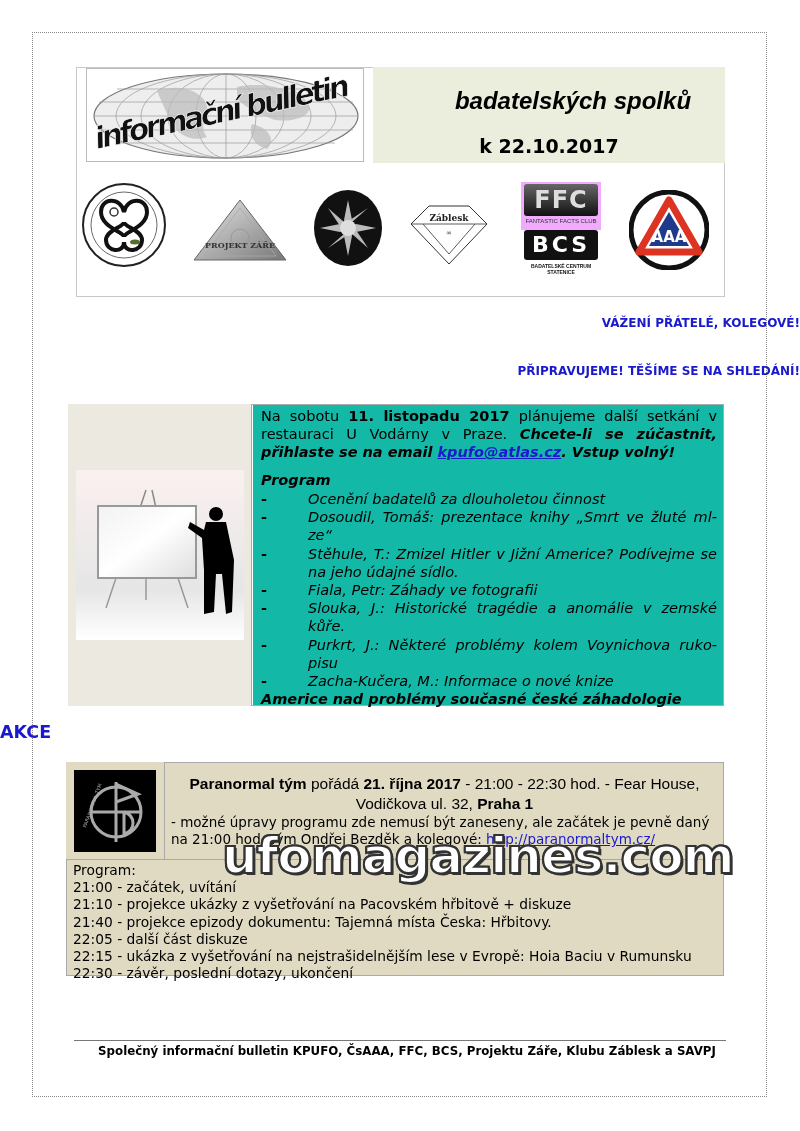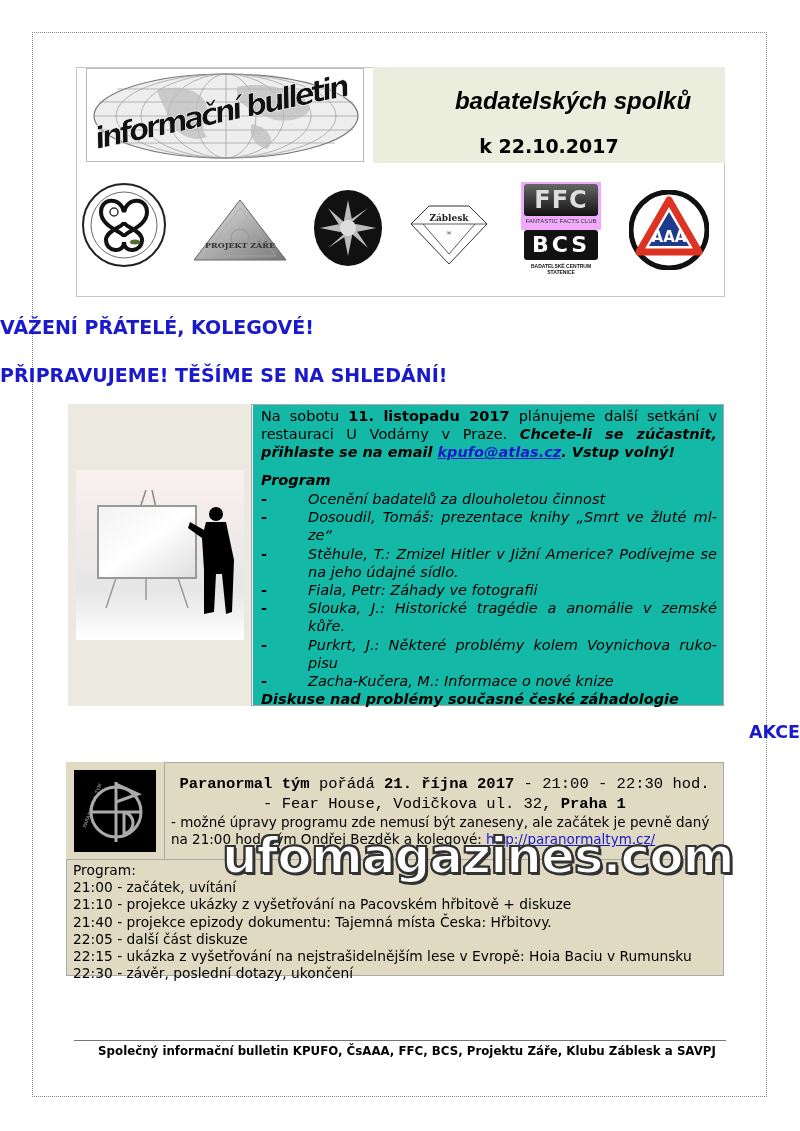--- a/index.html
+++ b/index.html
@@ -5,39 +5,39 @@
   html, body { margin: 0; padding: 0; background: #ffffff; }
   body { width: 800px; height: 1131px; position: relative; overflow: hidden; font-family: "DejaVu Sans", sans-serif; color: #000; }
   .page-border { position: absolute; left: 32px; top: 32px; width: 735px; height: 1065px; border: 1px dotted #888; box-sizing: border-box; }
   .header-table { position: absolute; left: 76px; top: 67px; width: 649px; height: 230px; border: 1px solid #c8c8c8; box-sizing: border-box; }
   .logo-cell { position: absolute; left: 86px; top: 68px; width: 278px; height: 94px; border: 1px solid #bbb; background: #fff; box-sizing: border-box; overflow: hidden; }
   .title-cell { position: absolute; left: 373px; top: 67px; width: 352px; height: 96px; background: #ebeedd; }
   .title-line1 { position: absolute; left: 0; right: 0; top: 20px; text-align: center; font-family: "Liberation Sans", sans-serif; font-style: italic; font-weight: bold; font-size: 24px; padding-left: 48px; }
   .title-line2 { position: absolute; left: 0; right: 0; top: 68px; text-align: center; font-family: "DejaVu Sans", sans-serif; font-weight: bold; font-size: 19px; }
   .logos-row { position: absolute; left: 77px; top: 168px; width: 647px; height: 128px; }
   .logo { position: absolute; }
-  .greeting { position: absolute; left: 0; right: 0; text-align: left; color: #1a1acc; font-weight: bold; font-size: 19px; font-family: "DejaVu Sans", sans-serif; }
+  .greeting { position: absolute; left: 0; right: 0; text-align: right; color: #1a1acc; font-weight: bold; font-size: 12px; font-family: "DejaVu Sans", sans-serif; }
   .meeting-table { position: absolute; left: 68px; top: 404px; width: 656px; height: 302px; border: 1px solid #a9a9a9; box-sizing: border-box; }
   .meeting-img-cell { position: absolute; left: 68px; top: 404px; width: 184px; height: 302px; background: #ece9e0; border-right: 1px solid #a9a9a9; box-sizing: border-box; }
   .meeting-text-cell { position: absolute; left: 253px; top: 405px; width: 470px; height: 300px; background: #14b8a6; }
   .mt-intro { position: absolute; left: 8px; top: 2px; width: 456px; font-size: 14.5px; line-height: 18.2px; text-align: justify; }
   .mt-intro b { font-weight: bold; }
   .mt-intro a { color: #1a1acc; text-decoration: underline; font-weight: bold; font-style: italic; }
   .prog-title { position: absolute; left: 8px; top: 67px; font-weight: bold; font-style: italic; font-size: 14.5px; }
   .prog-list { position: absolute; left: 8px; top: 85px; width: 456px; font-size: 14.5px; line-height: 18.2px; font-style: italic; }
   .prog-item { position: relative; padding-left: 47px; text-align: justify; }
   .prog-item .dash { position: absolute; left: 0; top: 0; font-style: normal; font-weight: bold; }
   .prog-footer { font-weight: bold; font-style: italic; }
-  .akce { position: absolute; left: 0; right: 0; top: 722px; text-align: right; color: #1a1acc; font-weight: bold; font-size: 17.5px; padding-left: 0; }
+  .akce { position: absolute; left: 0; right: 0; top: 722px; text-align: left; color: #1a1acc; font-weight: bold; font-size: 17.5px; padding-left: 0; }
   .akce span { position: relative; left: 0; }
   .event-table { position: absolute; left: 66px; top: 762px; width: 658px; height: 214px; border: 1px solid #a9a9a9; box-sizing: border-box; background: #e0dac3; }
   .event-logo-cell { position: absolute; left: 66px; top: 762px; width: 99px; height: 98px; border-right: 1px solid #a9a9a9; border-bottom: 1px solid #a9a9a9; box-sizing: border-box; background: #e0dac3; }
   .event-logo { position: absolute; left: 8px; top: 8px; width: 82px; height: 82px; background: #000; }
   .event-desc-cell { position: absolute; left: 165px; top: 762px; width: 559px; height: 98px; border-bottom: 1px solid #a9a9a9; box-sizing: border-box; }
-  .ev-head { position: absolute; left: 6px; right: 6px; top: 12px; text-align: center; font-size: 15.5px; line-height: 20px; font-family: Liberation Mono, monospace; }
+  .ev-head { position: absolute; left: 6px; right: 6px; top: 12px; text-align: center; font-size: 15.5px; line-height: 20px; font-family: Liberation Sans, sans-serif; }
   .ev-note { position: absolute; left: 6px; right: 12px; top: 52px; font-size: 13.5px; line-height: 17px; text-align: justify; }
   .ev-note a { color: #1a1acc; text-decoration: underline; margin-top: 33px; }
   .ev-prog { position: absolute; left: 73px; top: 862px; width: 640px; font-size: 13.8px; line-height: 17.2px; }
   .footer-rule { position: absolute; left: 74px; top: 1040px; width: 652px; height: 0; border-top: 1px solid #777; }
   .footer-text { position: absolute; left: 0; right: 0; top: 1044px; text-align: center; font-weight: bold; font-size: 11.8px; font-family: "DejaVu Sans", sans-serif; padding-left: 14px; }
   .watermark { position: absolute; left: 222px; top: 827px; font-family: "DejaVu Sans", sans-serif; font-weight: bold; font-size: 50px; color: #fff; letter-spacing: -1px; -webkit-text-stroke: 2px #333; text-shadow: 2px 2px 0 #333, -1px -1px 0 #333, 1px -1px 0 #333, -1px 1px 0 #333; }
 </style>
 </head>
 <body>
 
@@ -173,21 +173,21 @@
   <div class="mt-intro"><span>Na sobotu </span><b>11. listopadu 2017</b><span> plánujeme další setkání v restauraci U Vodárny v Praze. </span><b><i>Chcete-li se zúčastnit, přihlaste se na email </i></b><a>kpufo@atlas.cz</a><b><i>. Vstup volný!</i></b></div>
   <div class="prog-title">Program</div>
   <div class="prog-list">
     <div class="prog-item"><span class="dash">-</span><span>Ocenění badatelů za dlouholetou činnost</span></div>
     <div class="prog-item"><span class="dash">-</span><span>Dosoudil, Tomáš: prezentace knihy „Smrt ve žluté ml-ze“</span></div>
     <div class="prog-item"><span class="dash">-</span><span>Stěhule, T.: Zmizel Hitler v Jižní Americe? Podívejme se na jeho údajné sídlo.</span></div>
     <div class="prog-item"><span class="dash">-</span><span>Fiala, Petr: Záhady ve fotografii</span></div>
     <div class="prog-item"><span class="dash">-</span><span>Slouka, J.: Historické tragédie a anomálie v zemské kůře.</span></div>
     <div class="prog-item"><span class="dash">-</span><span>Purkrt, J.: Některé problémy kolem Voynichova ruko-pisu</span></div>
     <div class="prog-item"><span class="dash">-</span><span>Zacha-Kučera, M.: Informace o nové knize</span></div>
-    <div class="prog-footer">Diskuse nad problémy současné české záhadologie</div>
+    <div class="prog-footer">Americe nad problémy současné české záhadologie</div>
   </div>
 </div>
 
 <div class="akce"><span style="margin-left:0">AKCE</span></div>
 
 <div class="event-table"></div>
 <div class="event-logo-cell">
   <div class="event-logo">
     <svg width="82" height="82" viewBox="0 0 82 82">
       <circle cx="42" cy="42" r="25" fill="none" stroke="#aaa" stroke-width="3"></circle>

